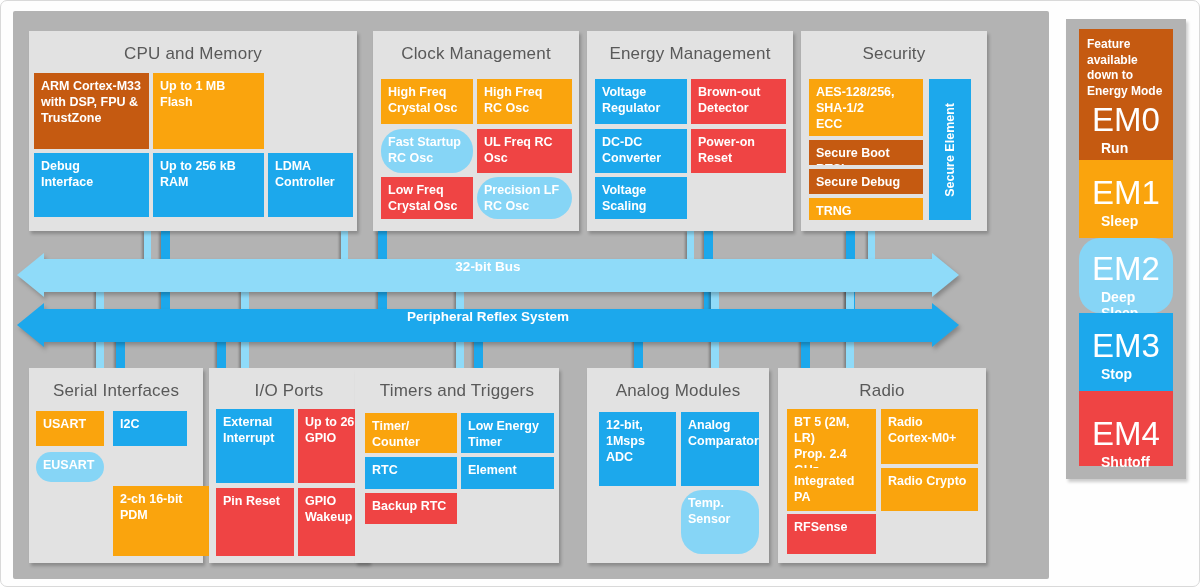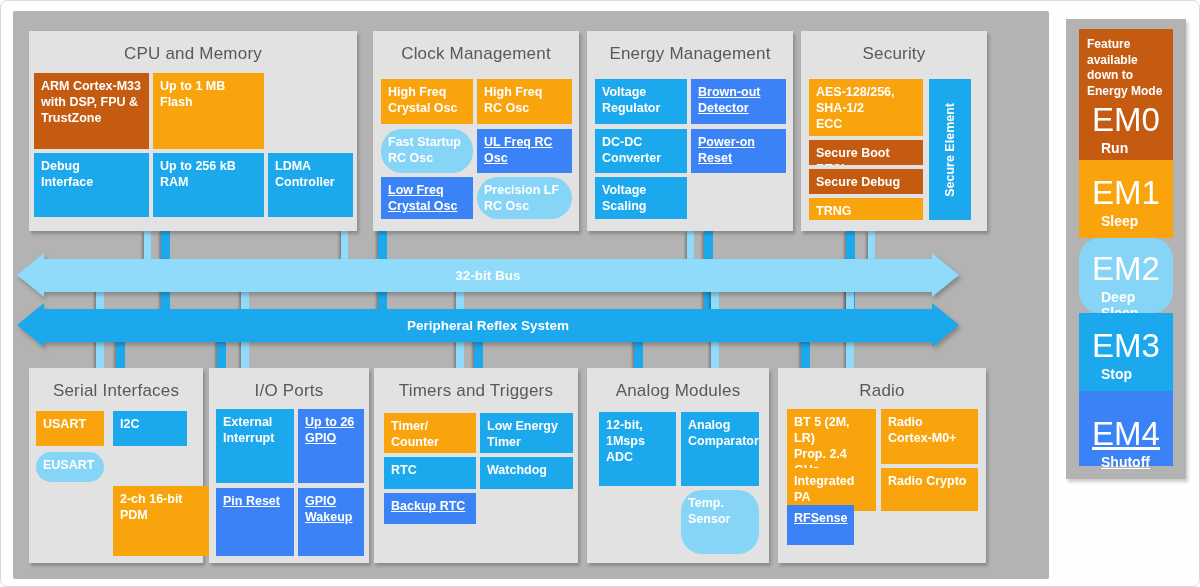--- a/index.html
+++ b/index.html
@@ -9,27 +9,27 @@
   #board{position:absolute;left:12px;top:10px;width:1036px;height:568px;
          background:#b3b3b3;border-radius:2px;}
   .panel{position:absolute;background:#e2e2e2;box-shadow:2px 3px 3px rgba(0,0,0,.22);z-index:3;}
   .panel-title{text-align:center;padding-top:13px;font-size:17px;color:#595959;letter-spacing:.2px;}
   .blk{position:absolute;color:#fff;font-size:12.5px;font-weight:bold;line-height:1.28;
        padding:5px 7px;box-sizing:border-box;white-space:pre-line;overflow:hidden;}
   .dark-orange{background:#c55a11;}
   .orange{background:#faa40d;}
   .blue{background:#1ca8ec;}
   .light-blue{background:#86d5f6;border-radius:21px;}
-  .navy{background:#3b82f6;text-decoration:underline;}
+  .navy{background:#ef4444;}
   .vertical-blk{display:flex;align-items:center;justify-content:center;padding:4px;}
   .vertical-blk span{writing-mode:vertical-rl;transform:rotate(180deg);font-size:12.5px;font-weight:bold;}
   
   .bus{position:absolute;left:4px;width:942px;display:flex;align-items:center;z-index:2;
        filter:drop-shadow(2px 3px 2px rgba(0,0,0,.25));}
-  .bus-body{flex:1;height:33px;display:flex;align-items:center;justify-content:center;}
+  .bus-body{flex:1;height:33px;display:flex;justify-content:center;}
   .bus-label{color:#fff;font-size:13.5px;font-weight:bold;}
   .tri{width:0;height:0;border-top:22px solid transparent;border-bottom:22px solid transparent;}
   .tri-left.lightc{border-right:27px solid #8fdbf9;}
   .tri-right.lightc{border-left:27px solid #8fdbf9;}
   .tri-left.bluec{border-right:27px solid #1ca8ec;}
   .tri-right.bluec{border-left:27px solid #1ca8ec;}
   .bus-body.lightc{background:#8fdbf9;}
   .bus-body.bluec{background:#1ca8ec;}
   
   .vbar{position:absolute;z-index:1;filter:drop-shadow(-2px 1px 1px rgba(70,70,70,.45));}
@@ -153,28 +153,28 @@
       <div class="panel-title">I/O Ports</div>
       <div class="blk blue" style="left:7px;top:41px;width:78px;height:74px">External
 Interrupt</div>
       <div class="blk navy" style="left:89px;top:41px;width:66px;height:74px">Up to 26
 GPIO</div>
       <div class="blk navy" style="left:7px;top:120px;width:78px;height:68px">Pin Reset</div>
       <div class="blk navy" style="left:89px;top:120px;width:66px;height:68px">GPIO
 Wakeup</div>
     </div>
 
-    <div class="panel" style="left:361px;top:357px;width:204px;height:195px">
+    <div class="panel" style="left:342px;top:357px;width:204px;height:195px">
       <div class="panel-title">Timers and Triggers</div>
       <div class="blk orange" style="left:10px;top:45px;width:92px;height:40px">Timer/
 Counter</div>
       <div class="blk blue" style="left:106px;top:45px;width:93px;height:40px">Low Energy
 Timer</div>
       <div class="blk blue" style="left:10px;top:89px;width:92px;height:32px">RTC</div>
-      <div class="blk blue" style="left:106px;top:89px;width:93px;height:32px">Watchdog</div>
+      <div class="blk blue" style="left:106px;top:89px;width:93px;height:32px">Element</div>
       <div class="blk navy" style="left:10px;top:125px;width:92px;height:31px">Backup RTC</div>
     </div>
 
     <div class="panel" style="left:574px;top:357px;width:182px;height:195px">
       <div class="panel-title">Analog Modules</div>
       <div class="blk blue" style="left:12px;top:44px;width:77px;height:74px">12-bit,
 1Msps ADC</div>
       <div class="blk blue" style="left:94px;top:44px;width:78px;height:74px">Analog
 Comparator</div>
       <div class="blk light-blue" style="left:94px;top:122px;width:78px;height:64px">Temp.
@@ -183,21 +183,21 @@
 
     <div class="panel" style="left:765px;top:357px;width:208px;height:195px">
       <div class="panel-title">Radio</div>
       <div class="blk orange" style="left:9px;top:41px;width:89px;height:69px">BT 5 (2M, LR)
 Prop. 2.4 GHz</div>
       <div class="blk orange" style="left:103px;top:41px;width:97px;height:55px">Radio
 Cortex-M0+</div>
       <div class="blk orange" style="left:9px;top:100px;width:89px;height:43px">Integrated
 PA</div>
       <div class="blk orange" style="left:103px;top:100px;width:97px;height:43px">Radio Crypto</div>
-      <div class="blk navy" style="left:9px;top:137px;width:67px;height:40px">RFSense</div>
+      <div class="blk navy" style="left:9px;top:146px;width:89px;height:40px">RFSense</div>
     </div>
   </div>
 
   <div id="legend">
     <div class="em dark-orange" style="top:10px;height:131px">
       <div class="em-header">Feature
 available
 down to
 Energy Mode</div>
       <div class="em-name" style="margin-top:4px">EM0</div>

